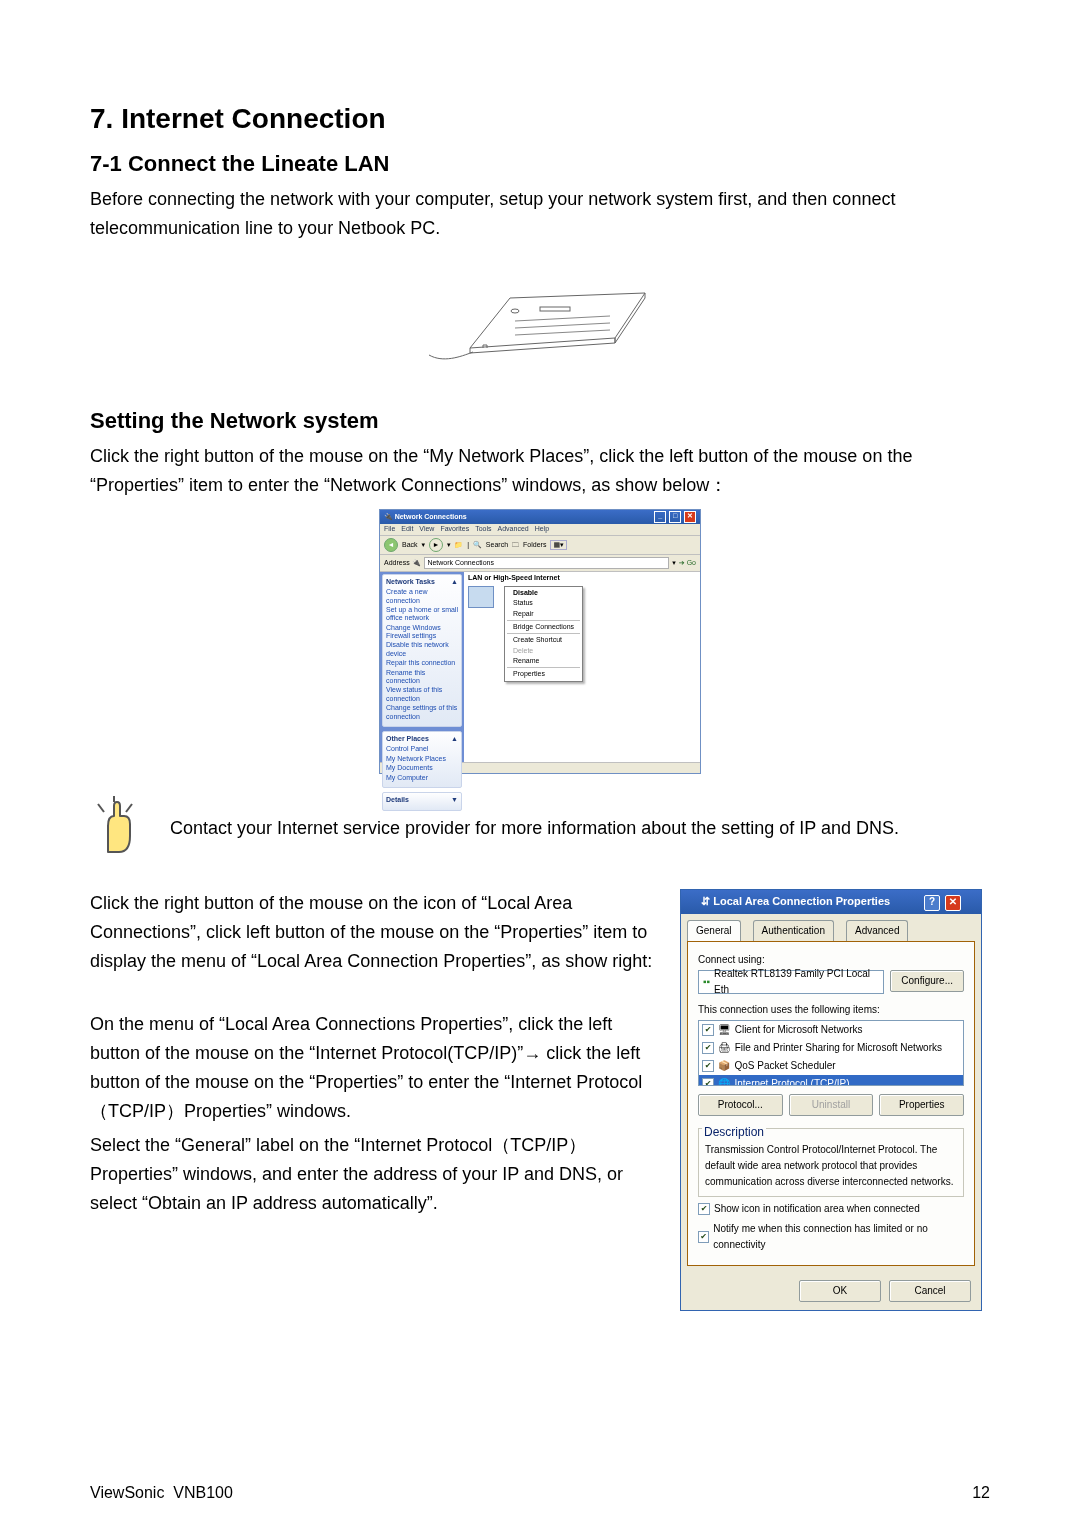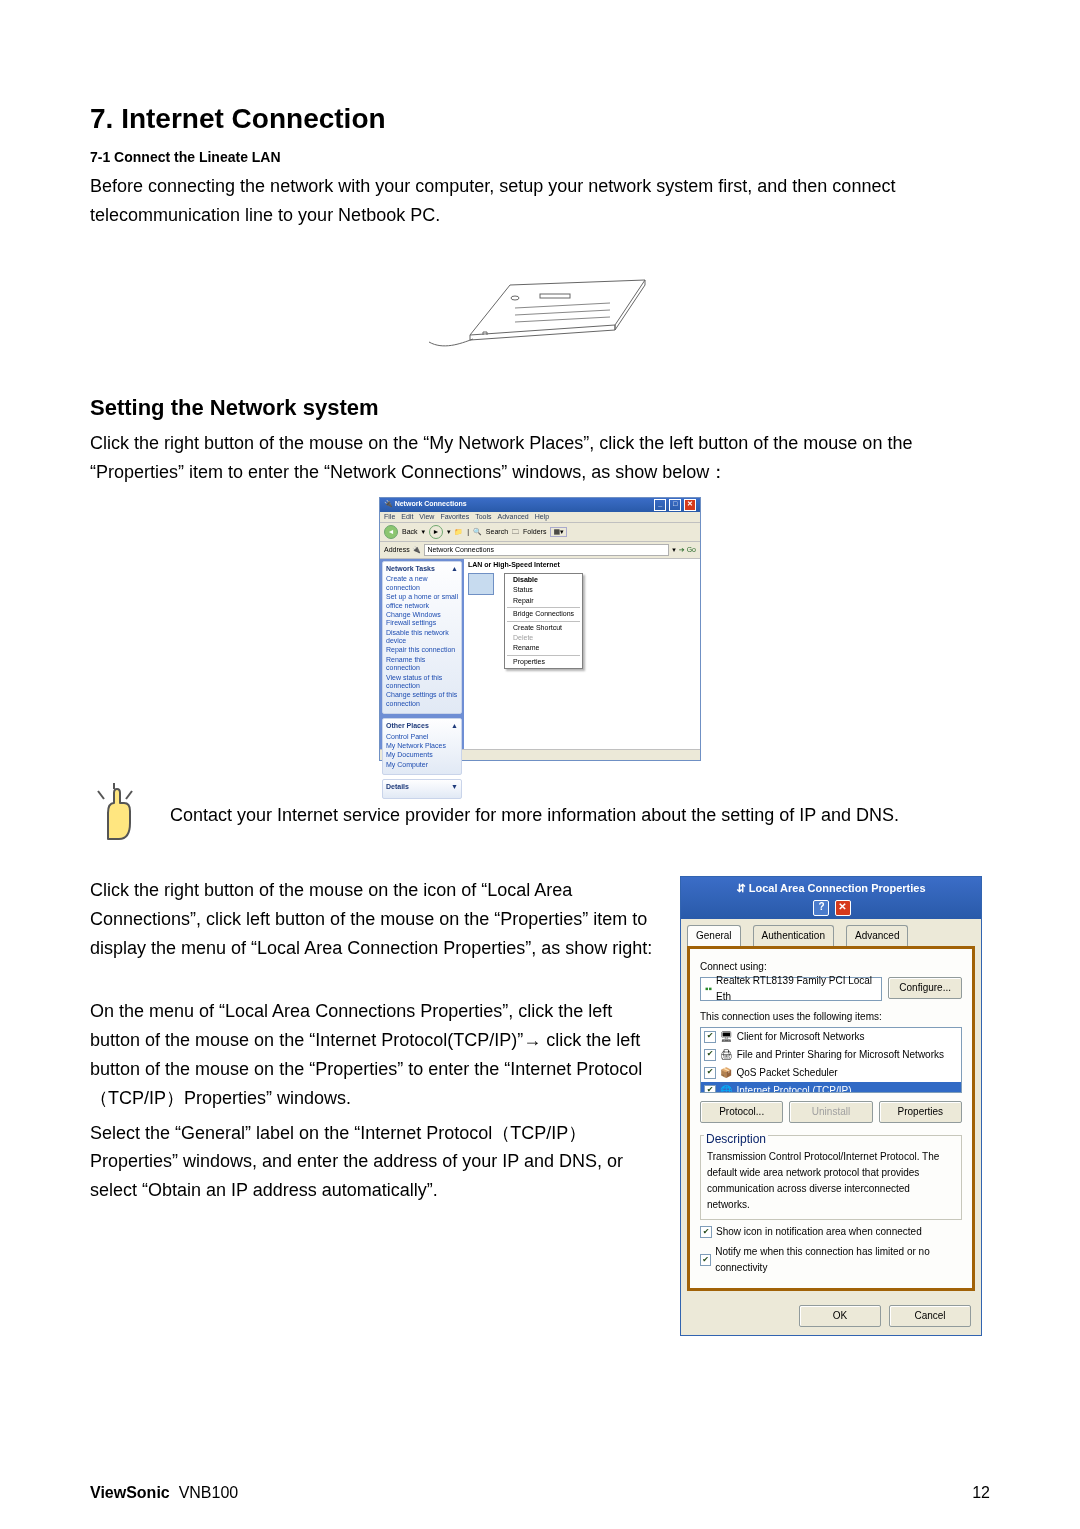--- a/index.html
+++ b/index.html
@@ -9,21 +9,21 @@
     margin:17px auto;
     box-sizing:border-box;
     padding:80px 90px 40px 90px;
     font-family:"Arial","Helvetica",sans-serif;
     color:#000;
     font-size:18px;
     line-height:1.6;
     position:relative;
   }
   h1{font-size:28px;font-weight:bold;margin:0 0 4px 0;}
-  h2{font-size:14px;font-weight:bold;margin:0 0 4px 0;}
+  h2{font-size:22px;font-weight:bold;margin:0 0 4px 0;}
   h3{font-size:22px;font-weight:bold;margin:16px 0 4px 0;}
   p{margin:0 0 6px 0;}
 
   
   .laptop-sketch{display:block;margin:10px auto 20px auto}
 
   
   .nc-window{width:320px;margin:10px auto 20px auto;border:1px solid #6f90c4;font-size:7px;line-height:1.2;font-family:Tahoma,sans-serif;color:#000;}
   .nc-title{background:linear-gradient(#3b6dc7,#295aa9);color:#fff;padding:1px 4px;display:flex;align-items:center;justify-content:space-between;font-weight:bold;}
   .nc-btns span{display:inline-block;width:10px;height:10px;margin-left:1px;border:1px solid #fff;text-align:center;font-size:7px;line-height:8px;}
@@ -54,45 +54,45 @@
   .note-row{display:flex;gap:20px;margin:16px 0 26px 0;align-items:center;}
   .hand-icon svg{width:60px;height:60px;}
 
   
   .twocol{display:flex;gap:20px;align-items:flex-start;}
   .twocol .col-text{flex:1;}
   .twocol .col-img{width:310px;}
 
   
   .prop-dlg{border:1px solid #3264b0;font-family:Tahoma,sans-serif;font-size:10px;color:#000;width:300px;background:#ece9d8;}
-  .prop-title{background:linear-gradient(#3b6dc7,#295aa9);color:#fff;padding:3px 20px;display:flex;align-items:center;justify-content:space-between;font-weight:bold;font-size:11px;flex-direction:column;}
+  .prop-title{background:linear-gradient(#3b6dc7,#295aa9);color:#fff;padding:3px 20px;display:flex;align-items:center;justify-content:space-between;font-weight:bold;font-size:11px;}
   .prop-title .btns span{display:inline-block;width:14px;height:14px;border:1px solid #fff;margin-left:2px;text-align:center;line-height:12px;font-weight:bold;font-size:10px;border-radius:2px;}
   .prop-title .btns .q{background:#4b7ccc;}
   .prop-title .btns .x{background:#d63a1c;}
   .tab-bar{padding:6px 10px 0 6px;display:flex;gap:12px;font-size:10px;}
   .tab{border:1px solid #919b9c;border-bottom:none;padding:2px 8px;background:#ece9d8;border-radius:3px 3px 0 0;position:relative;}
   .tab.active{background:#fdfdfb;z-index:2;}
-  .tab-page{border:3px solid #a16207;margin:0 6px 6px 6px;padding:10px 10px 12px 10px;background:#fdfdfb;}
+  .tab-page{border:1px solid #a16207;margin:0 6px 6px 6px;padding:10px 10px 12px 10px;background:#fdfdfb;}
   .label{font-size:10px;}
   .text-field{display:flex;align-items:center;gap:4px;border:1px solid #7f9db9;background:#fff;padding:2px 4px;margin-top:2px;height:18px;}
   .btn{border:1px solid #919b9c;background:#ece9d8;padding:2px 10px;font-size:10px;border-radius:2px;text-align:center;box-shadow:inset 1px 1px 0 #fff;}
   .list-box{border:1px solid #7f9db9;background:#fff;margin-top:2px;height:64px;overflow:hidden;}
   .list-row{display:flex;align-items:center;gap:4px;padding:1px 3px;font-size:10px;}
   .list-row.sel{background:#316ac5;color:#fff;}
   .chk{width:10px;height:10px;border:1px solid #7f9db9;background:#fff;display:inline-flex;align-items:center;justify-content:center;font-size:8px;color:#254a18;}
   .btn-row{display:flex;justify-content:space-between;margin-top:8px;}
   .group{border:1px solid #c7c7bb;border-top:none;margin-top:4px;}
   .group-title{color:#0a246a;font-size:12px;background:#fdfdfb;position:relative;top:-6px;left:3px;padding:0 2px;display:inline-block;}
   .group-inner{padding:0 6px 6px 6px;margin-top:-6px;font-size:10px;}
   .ok-row{display:flex;justify-content:flex-end;gap:8px;padding:8px 10px;}
   .chkline{display:flex;align-items:center;gap:4px;font-size:10px;margin-top:4px;}
 
   
   .footer{position:absolute;bottom:40px;left:90px;right:90px;display:flex;justify-content:space-between;font-size:16px;}
-  .footer b{font-weight:bold;}
+  .footer b{font-weight:normal;}
 </style>
 </head>
 <body>
 
 <div class="page">
 
   <h1><span>7.</span> <span>Internet Connection</span></h1>
   <h2>7-1 Connect the Lineate LAN</h2>
   <p>Before connecting the network with your computer, setup your network system first, and then connect telecommunication line to your Netbook PC.</p>
 

